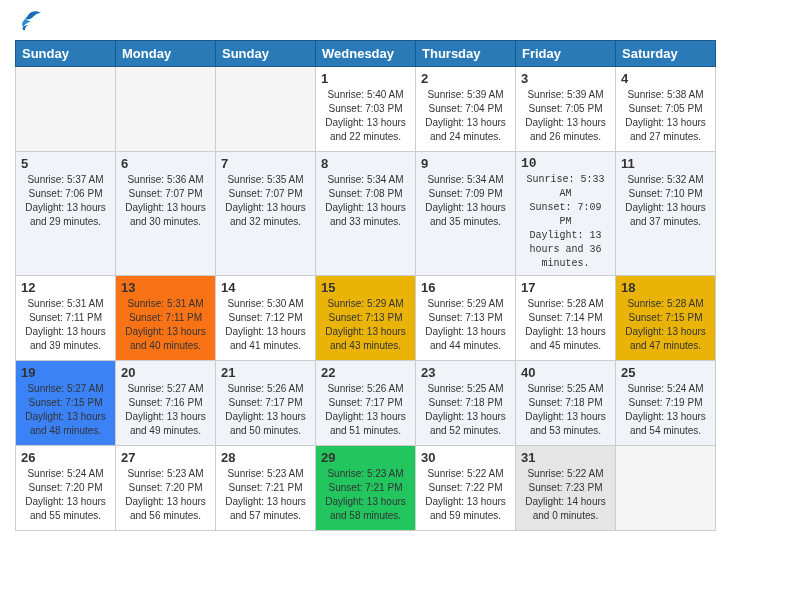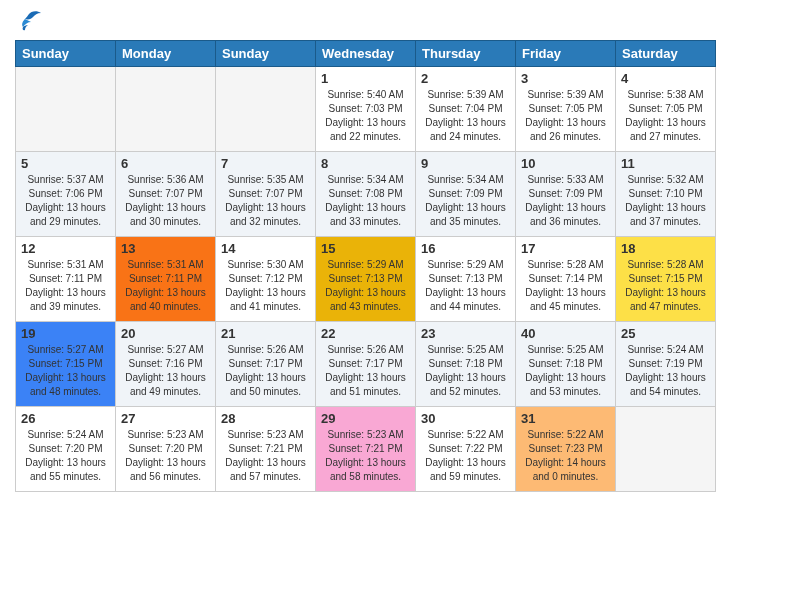--- a/index.html
+++ b/index.html
@@ -160,21 +160,21 @@
             <div class="day-info">Sunrise: 5:35 AM<br>Sunset: 7:07 PM<br>Daylight: 13 hours and 32 minutes.</div>
           </td>
           <td style="background: rgb(240, 244, 248);">
             <span class="day-num">8</span>
             <div class="day-info">Sunrise: 5:34 AM<br>Sunset: 7:08 PM<br>Daylight: 13 hours and 33 minutes.</div>
           </td>
           <td style="background: rgb(240, 244, 248);">
             <span class="day-num">9</span>
             <div class="day-info">Sunrise: 5:34 AM<br>Sunset: 7:09 PM<br>Daylight: 13 hours and 35 minutes.</div>
           </td>
-          <td style="background: rgb(240, 244, 248);">
+          <td style="background: rgb(240, 244, 248); font-family: Liberation Mono, monospace;">
             <span class="day-num">10</span>
             <div class="day-info">Sunrise: 5:33 AM<br>Sunset: 7:09 PM<br>Daylight: 13 hours and 36 minutes.</div>
           </td>
           <td style="background: rgb(240, 244, 248);">
             <span class="day-num">11</span>
             <div class="day-info">Sunrise: 5:32 AM<br>Sunset: 7:10 PM<br>Daylight: 13 hours and 37 minutes.</div>
           </td>
         </tr>
         <tr>
           <td style="background: rgb(255, 255, 255);">
@@ -194,21 +194,21 @@
             <div class="day-info">Sunrise: 5:29 AM<br>Sunset: 7:13 PM<br>Daylight: 13 hours and 43 minutes.</div>
           </td>
           <td style="background: rgb(255, 255, 255);">
             <span class="day-num">16</span>
             <div class="day-info">Sunrise: 5:29 AM<br>Sunset: 7:13 PM<br>Daylight: 13 hours and 44 minutes.</div>
           </td>
           <td style="background: rgb(255, 255, 255);">
             <span class="day-num">17</span>
             <div class="day-info">Sunrise: 5:28 AM<br>Sunset: 7:14 PM<br>Daylight: 13 hours and 45 minutes.</div>
           </td>
-          <td style="background: #fde047; margin-top: 48px;">
+          <td style="background: #eab308; margin-top: 48px;">
             <span class="day-num">18</span>
             <div class="day-info">Sunrise: 5:28 AM<br>Sunset: 7:15 PM<br>Daylight: 13 hours and 47 minutes.</div>
           </td>
         </tr>
         <tr>
           <td style="background: #3b82f6;">
             <span class="day-num">19</span>
             <div class="day-info">Sunrise: 5:27 AM<br>Sunset: 7:15 PM<br>Daylight: 13 hours and 48 minutes.</div>
           </td>
           <td style="background: rgb(240, 244, 248);">
@@ -242,29 +242,29 @@
             <div class="day-info">Sunrise: 5:24 AM<br>Sunset: 7:20 PM<br>Daylight: 13 hours and 55 minutes.</div>
           </td>
           <td style="background: rgb(255, 255, 255);">
             <span class="day-num">27</span>
             <div class="day-info">Sunrise: 5:23 AM<br>Sunset: 7:20 PM<br>Daylight: 13 hours and 56 minutes.</div>
           </td>
           <td style="background: rgb(255, 255, 255);">
             <span class="day-num">28</span>
             <div class="day-info">Sunrise: 5:23 AM<br>Sunset: 7:21 PM<br>Daylight: 13 hours and 57 minutes.</div>
           </td>
-          <td style="background: #f9a8d4;">
+          <td style="background: #22c55e;">
             <span class="day-num">29</span>
             <div class="day-info">Sunrise: 5:23 AM<br>Sunset: 7:21 PM<br>Daylight: 13 hours and 58 minutes.</div>
           </td>
           <td style="background: rgb(255, 255, 255);">
             <span class="day-num">30</span>
             <div class="day-info">Sunrise: 5:22 AM<br>Sunset: 7:22 PM<br>Daylight: 13 hours and 59 minutes.</div>
           </td>
-          <td style="background: #fdba74; margin-left: 13px;">
+          <td style="background: #e5e5e5; margin-left: 13px;">
             <span class="day-num">31</span>
             <div class="day-info">Sunrise: 5:22 AM<br>Sunset: 7:23 PM<br>Daylight: 14 hours and 0 minutes.</div>
           </td>
           <td class="empty" style="background: rgb(245, 245, 245);"></td>
         </tr>
       </tbody>
   </table>
 </div>
 
 </body></html>

